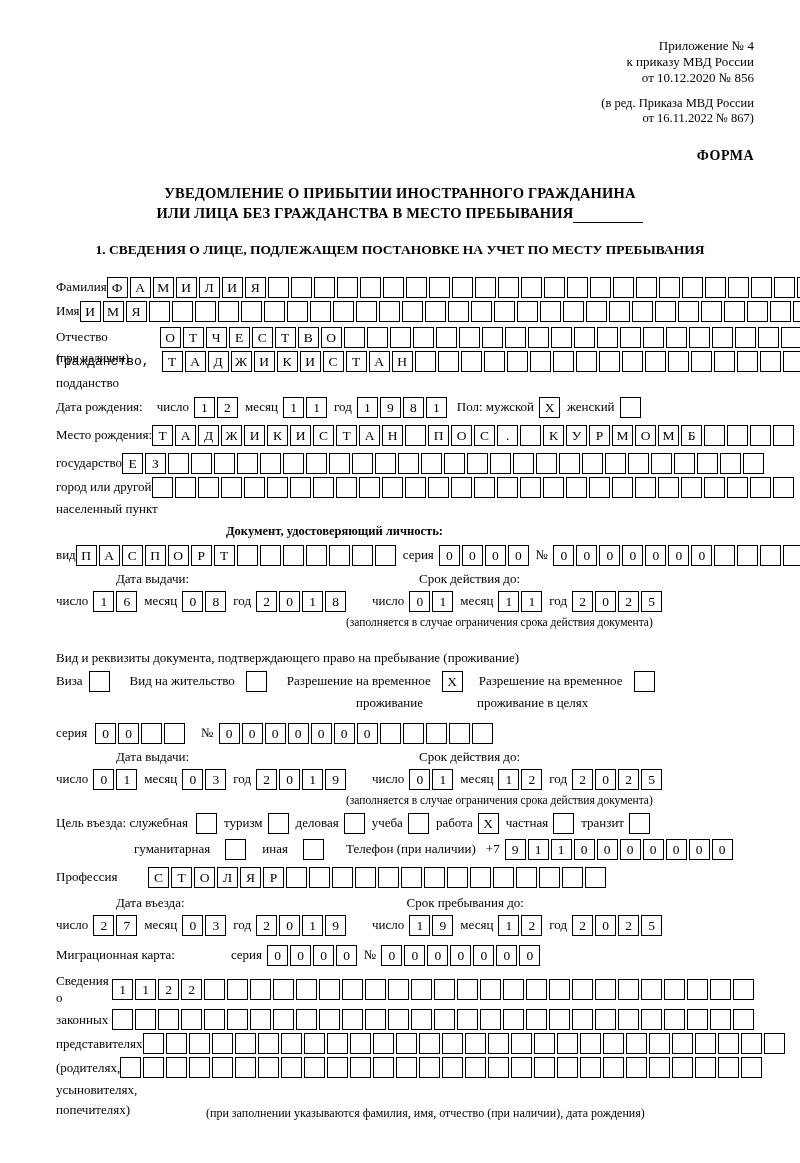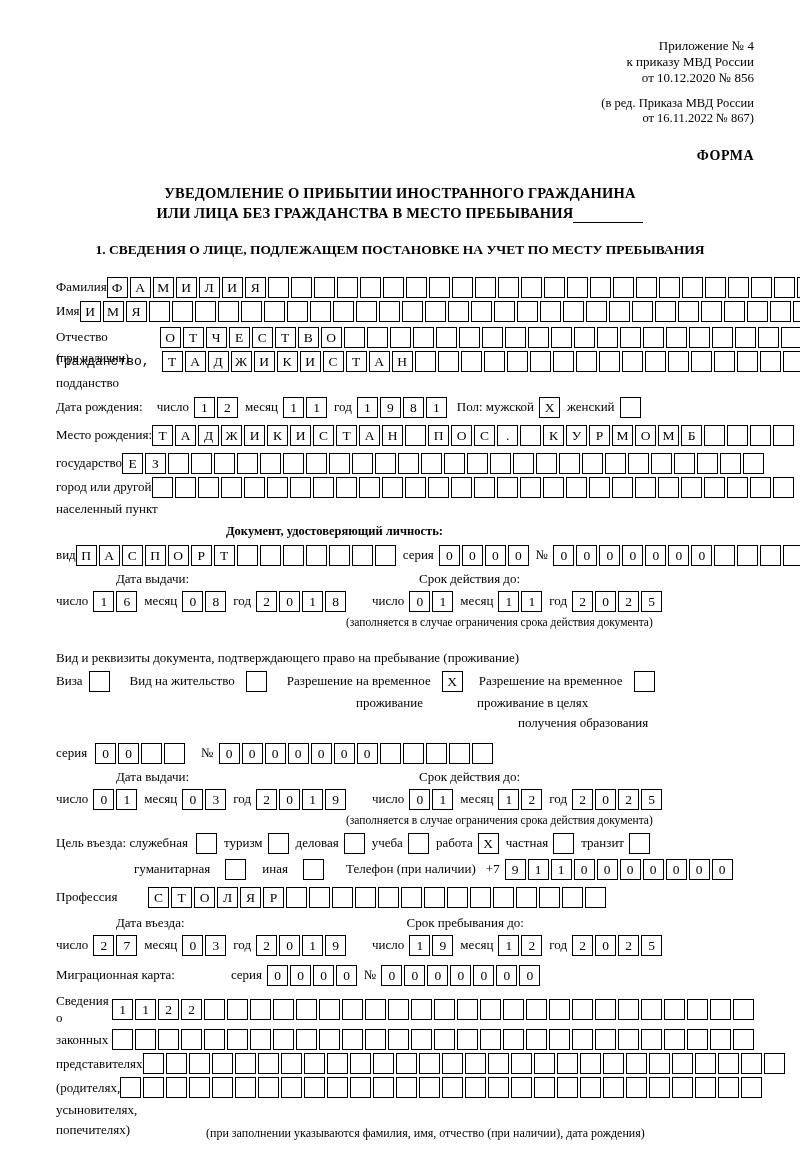--- a/index.html
+++ b/index.html
@@ -545,23 +545,20 @@
         </span>
       <span class="inline-lbl" style="margin-left:14px;">Разрешение на временное</span>
       <span class="boxes" style="margin-left:6px;">
           <span class="bx"></span>
         </span>
     </div>
     <div class="row" style="min-height:18px;">
       <div style="margin-left:300px;">проживание</div>
       <div style="margin-left:54px;">проживание в целях</div>
     </div>
-    <div class="row" style="min-height:18px;">
-      <div style="margin-left:462px;">получения образования</div>
-    </div>
 
     <div class="row flexwrap" style="margin-top:10px;">
       <span class="lbl">серия</span>
       <span class="boxes" style="margin-left:8px;">
           <span class="bx">0</span>
           <span class="bx">0</span>
           <span class="bx"></span>
           <span class="bx"></span>
         </span>
       <span class="inline-lbl" style="margin-left:14px;">№</span>

